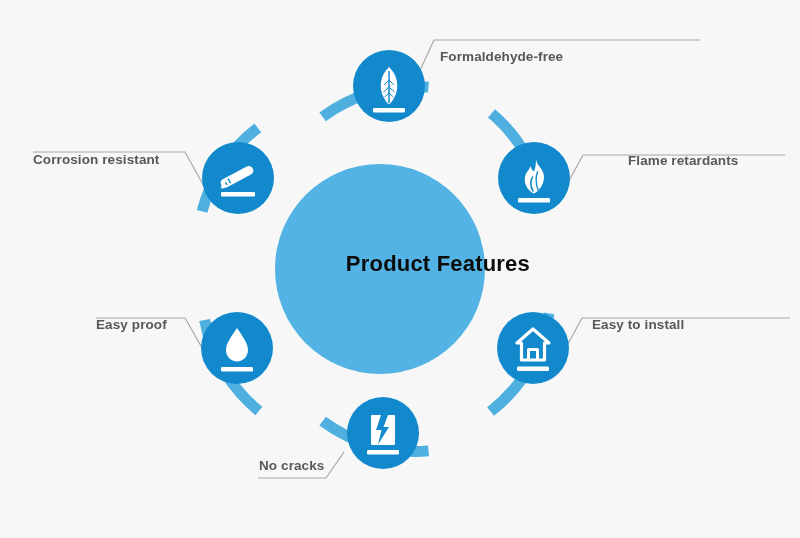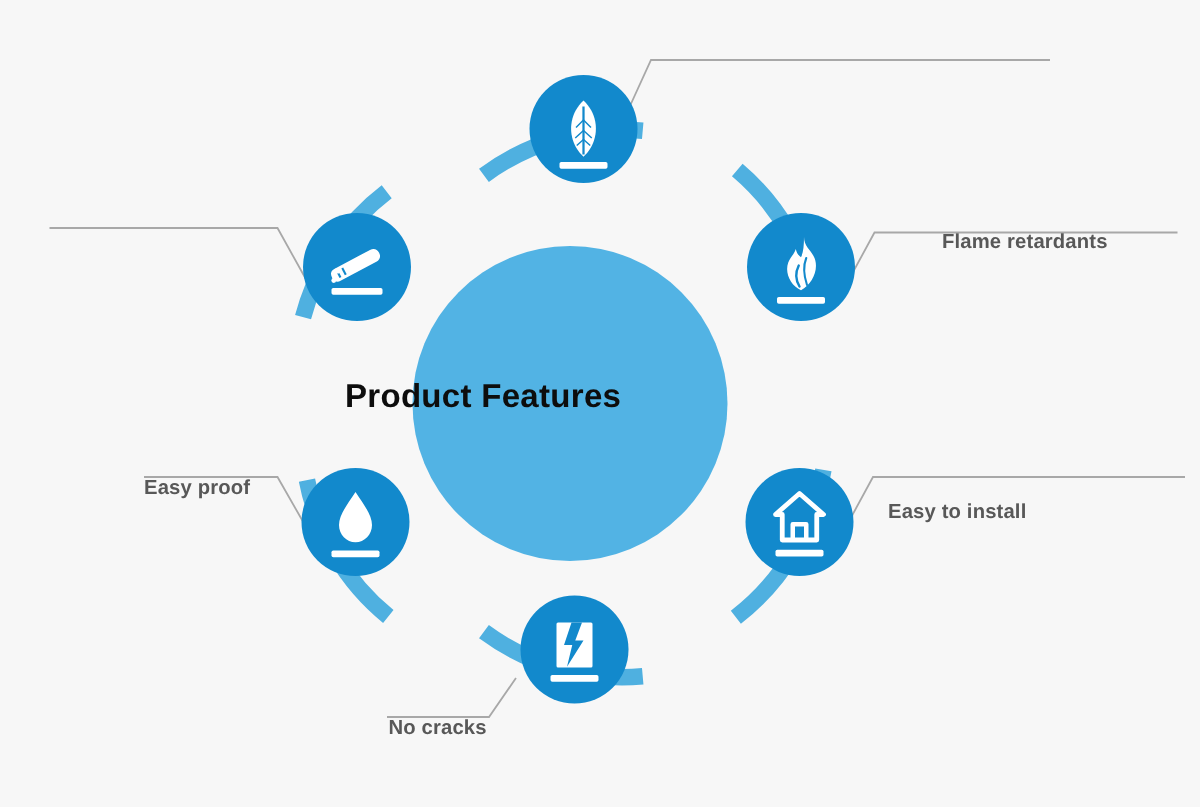--- a/index.html
+++ b/index.html
@@ -32,21 +32,21 @@
     font-family: "Liberation Sans", sans-serif;
     font-size: 13.5px;
     font-weight: bold;
     color: #585858;
     white-space: nowrap;
     letter-spacing: 0.1px;
   }
   .center-title {
     position: absolute;
     width: 300px;
-    text-align: left;
+    text-align: right;
     font-family: "Liberation Sans", sans-serif;
     font-size: 22px;
     font-weight: bold;
     color: #0d0d0d;
     left: 230px;
     top: 251px;
     letter-spacing: 0.2px;
   }
 </style>
 </head>
@@ -141,23 +141,25 @@
       <use href="#glyph-drop" x="237" y="348"></use>
     </g>
     <g>
       <circle cx="238" cy="178" r="36" fill="#1289cc"></circle>
       <use href="#glyph-beaker" x="238" y="178"></use>
     </g>
   </svg>
 
   <div class="center-title">Product Features</div>
 
+  <div class="label" style="left:440px; top:49px;">Formaldehyde-free</div>
 
   <div class="label" style="left:628px; top:153px;">Flame retardants</div>
 
-  <div class="label" style="left:592px; top:317px;margin-top:16px;">Easy to install</div>
+  <div class="label" style="left:592px; top:317px;">Easy to install</div>
 
-  <div class="label" style="left:259px; top:458px;margin-top:19px;">No cracks</div>
+  <div class="label" style="left:259px; top:458px;">No cracks</div>
 
   <div class="label" style="left:96px; top:317px;">Easy proof</div>
 
+  <div class="label" style="left:33px; top:152px;">Corrosion resistant</div>
 
 </div>
 
 </body></html>

